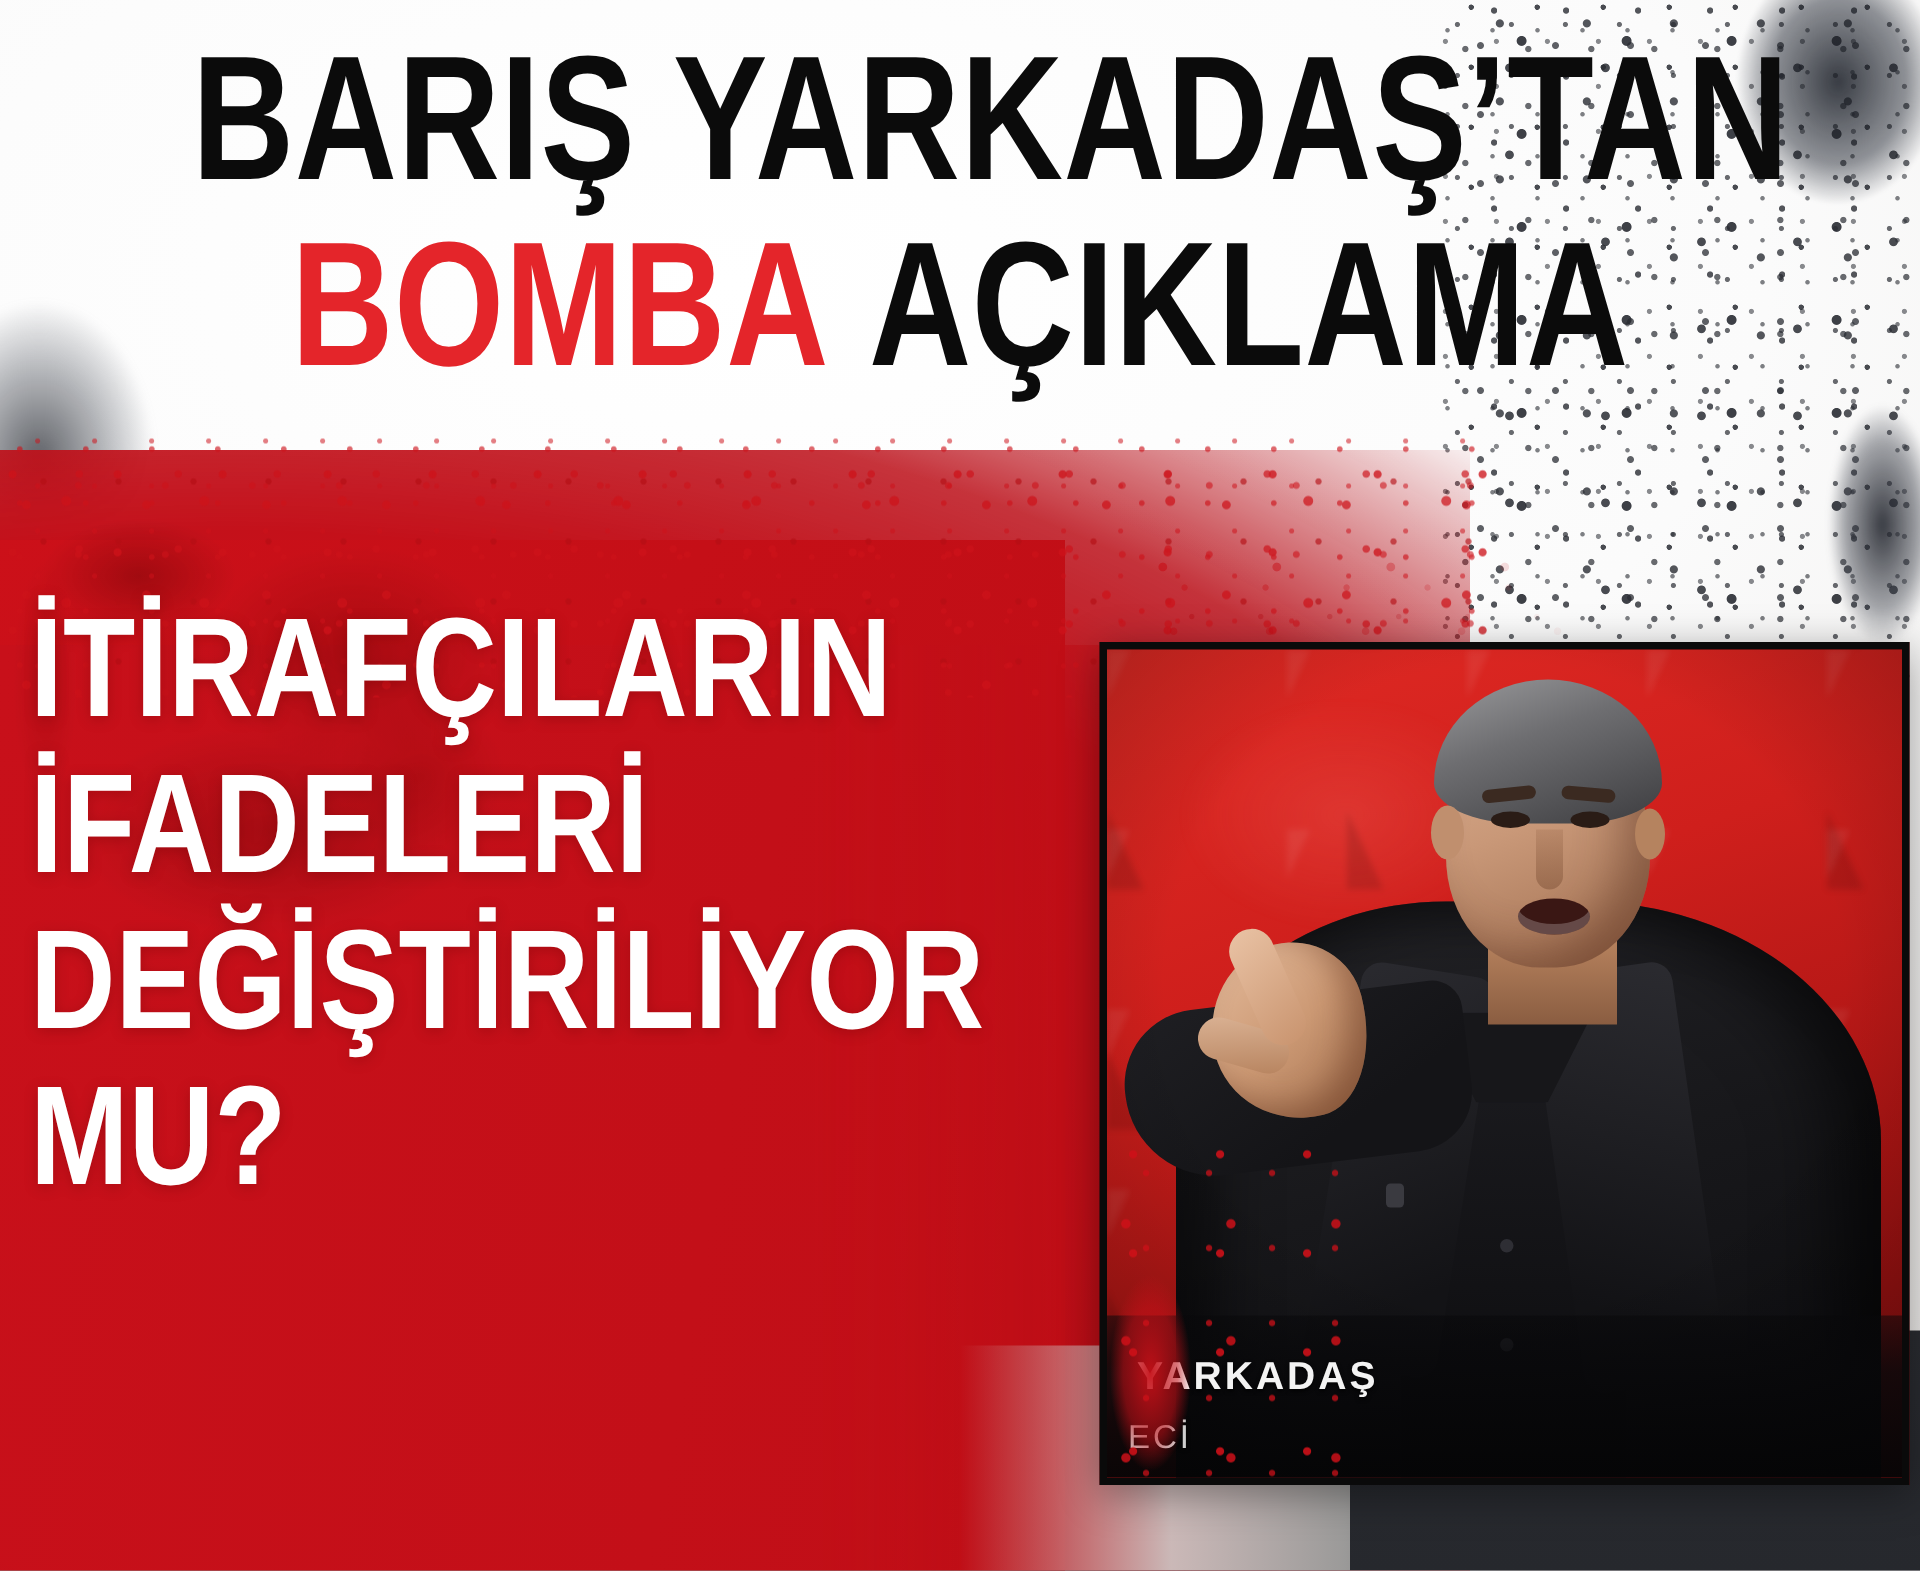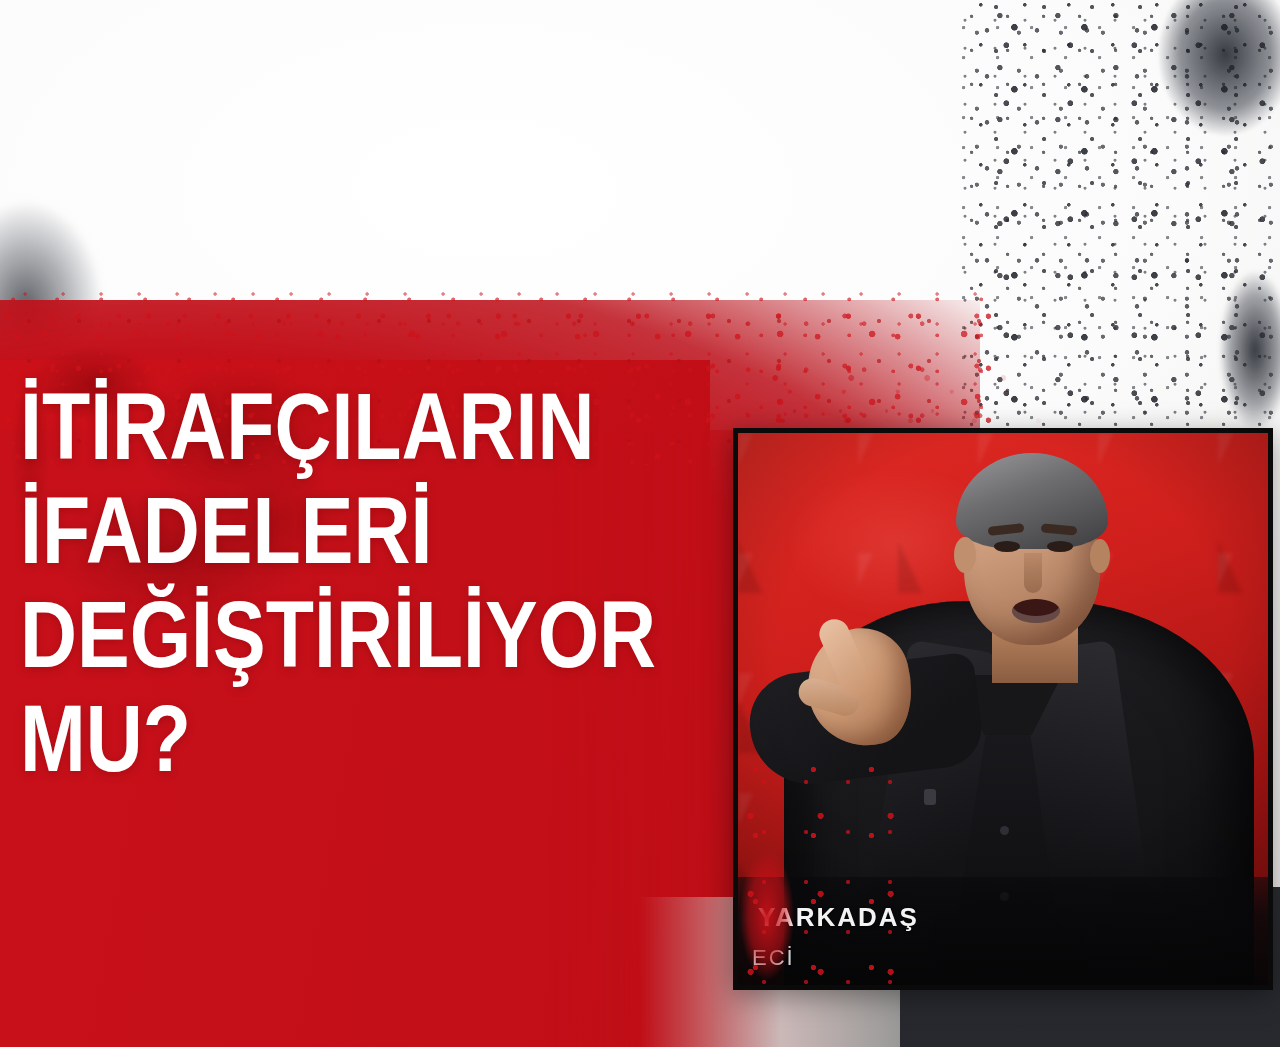--- a/index.html
+++ b/index.html
@@ -160,21 +160,21 @@
     white-space:nowrap;
     transform:scaleX(.80);
     transform-origin:center center;
   }
   .hl-line1{font-size:118px;margin-bottom:8px;}
   .hl-line2{font-size:118px;}
   .hl-bomba{color:#e4252a;}
 
   
   .sub{
-    position:absolute;left:20px;top:380px;width:700px;
+    position:absolute;left:20px;top:398px;width:700px;
     z-index:6;
   }
   .sub-line{
     font-family:"Liberation Sans", sans-serif;
     font-weight:700;
     color:#ffffff;
     font-size:94px;
     line-height:1.00;
     letter-spacing:0px;
     white-space:nowrap;
@@ -357,20 +357,26 @@
   <div class="bg-red"></div>
   <div class="bg-red-core"></div>
   <div class="bg-red-core2"></div>
   <div class="bg-red-mottle"></div>
   <div class="bg-red-spray"></div>
   <div class="bg-red-spray-r"></div>
 
   <div class="bg-floor"></div>
   <div class="bg-floor2"></div>
 
+  <div class="headline">
+    <div class="hl-line hl-line1">BARIŞ YARKADAŞ’TAN</div>
+    <div class="hl-line hl-line2">
+      <span class="hl-bomba">BOMBA</span><span>&nbsp;</span><span>AÇIKLAMA</span>
+    </div>
+  </div>
 
   <div class="sub">
     <div class="sub-line">İTİRAFÇILARIN</div>
     <div class="sub-line">İFADELERİ</div>
     <div class="sub-line">DEĞİŞTİRİLİYOR</div>
     <div class="sub-line">MU?</div>
   </div>
 
   <div class="photo">
     <div class="ph-bg"></div>

